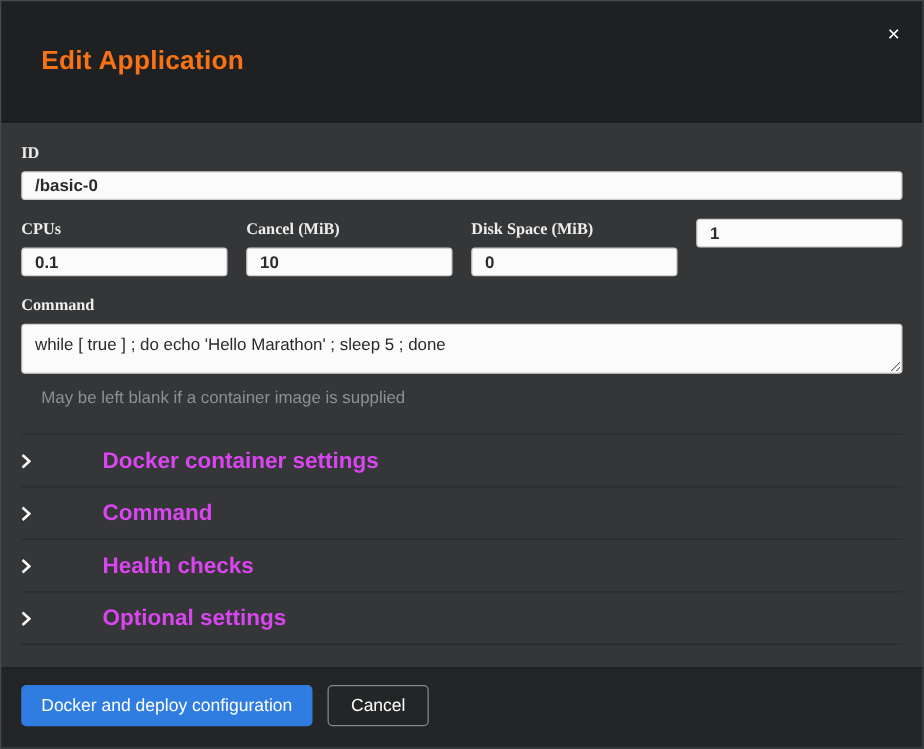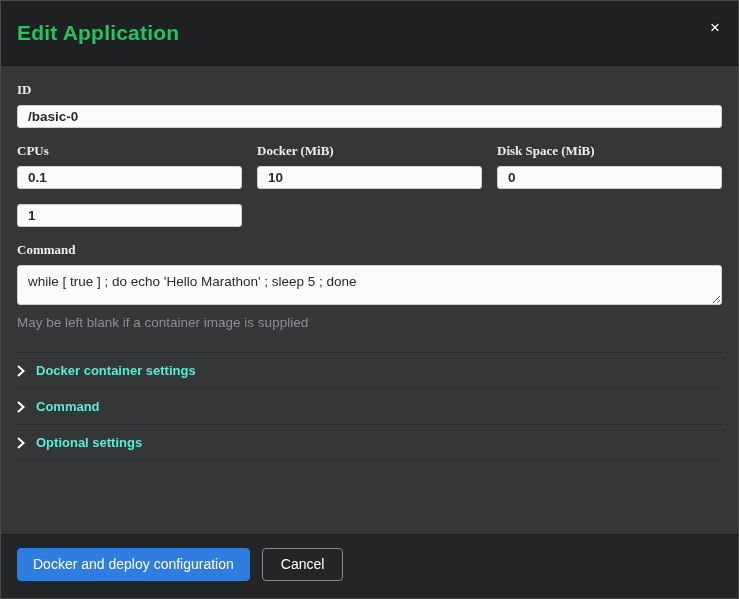--- a/index.html
+++ b/index.html
@@ -17,24 +17,24 @@
 
   
   .modal-header {
     background: #1e2022;
     border-bottom: 1px solid #151718;
     padding: 20px 16px;
     position: relative;
     flex: 0 0 auto;
   }
   .modal-title {
-    margin: 0;
+    margin: 16px;
     font-size: 21px;
     font-weight: 700;
-    color: #22c55e;
+    color: #f97316;
     letter-spacing: 0.2px;
   }
   .close-btn {
     position: absolute;
     top: 14px;
     right: 12px;
     background: none;
     border: none;
     color: #ffffff;
     font-size: 17px;
@@ -64,44 +64,45 @@
     font-family: "Liberation Sans", sans-serif;
     padding: 7px 10px;
     outline: none;
   }
   .text-input { height: 23px; font-weight: bold; }
   .text-area { height: 40px; resize: vertical; line-height: 1.4; }
 
   .form-group { margin-bottom: 15px; }
   .form-row {
     display: grid;
-    grid-template-columns: repeat(3, 1fr);
+    grid-template-columns: repeat(4, 1fr);
     gap: 15px;
     margin-bottom: 15px;
   }
   .help-text {
-    margin: 6px 0 0;
+    margin: 6px 16px 0;
     font-size: 13.5px;
     color: #8d9093;
   }
 
   
   .sections { margin-top: 22px; border-top: 1px solid #2a2c2e; }
   .section-row {
     display: flex;
     align-items: center;
     gap: 11px;
     padding: 10px 0;
     border-bottom: 1px solid #2a2c2e;
     cursor: pointer;
   }
   .section-label {
-    color: #5eead4;
-    font-size: 13px;
+    color: #d946ef;
+    font-size: 18px;
     font-weight: 700;
+    margin-left: 46px;
   }
   .chev { display: inline-flex; width: 8px; height: 12px; flex: 0 0 auto; }
 
   
   .modal-footer {
     flex: 0 0 auto;
     background: #232527;
     border-top: 1px solid #1b1d1f;
     padding: 13px 16px 17px;
     display: flex;
@@ -144,21 +145,21 @@
       <label class="field-label">ID</label>
       <input class="text-input" type="text" value="/basic-0" style="">
     </div>
 
     <div class="form-row">
       <div>
         <label class="field-label">CPUs</label>
         <input class="text-input" type="text" value="0.1" style="">
       </div>
       <div>
-        <label class="field-label">Docker (MiB)</label>
+        <label class="field-label">Cancel (MiB)</label>
         <input class="text-input" type="text" value="10" style="">
       </div>
       <div>
         <label class="field-label">Disk Space (MiB)</label>
         <input class="text-input" type="text" value="0" style="">
       </div>
       <div>
         <input class="text-input" type="text" value="1" style="">
       </div>
     </div>
@@ -185,20 +186,28 @@
             </svg>
         </span>
         <span class="section-label">Command</span>
       </div>
       <div class="section-row">
         <span class="chev">
           <svg width="8" height="12" viewBox="0 0 8 12">
               <polyline points="1,1 6.5,6 1,11" fill="none" stroke="#ffffff" stroke-width="2"></polyline>
             </svg>
         </span>
+        <span class="section-label">Health checks</span>
+      </div>
+      <div class="section-row">
+        <span class="chev">
+          <svg width="8" height="12" viewBox="0 0 8 12">
+              <polyline points="1,1 6.5,6 1,11" fill="none" stroke="#ffffff" stroke-width="2"></polyline>
+            </svg>
+        </span>
         <span class="section-label">Optional settings</span>
       </div>
     </div>
 
   </div>
 
   <div class="modal-footer">
     <button class="btn btn-primary">Docker and deploy configuration</button>
     <button class="btn btn-secondary">Cancel</button>
   </div>

